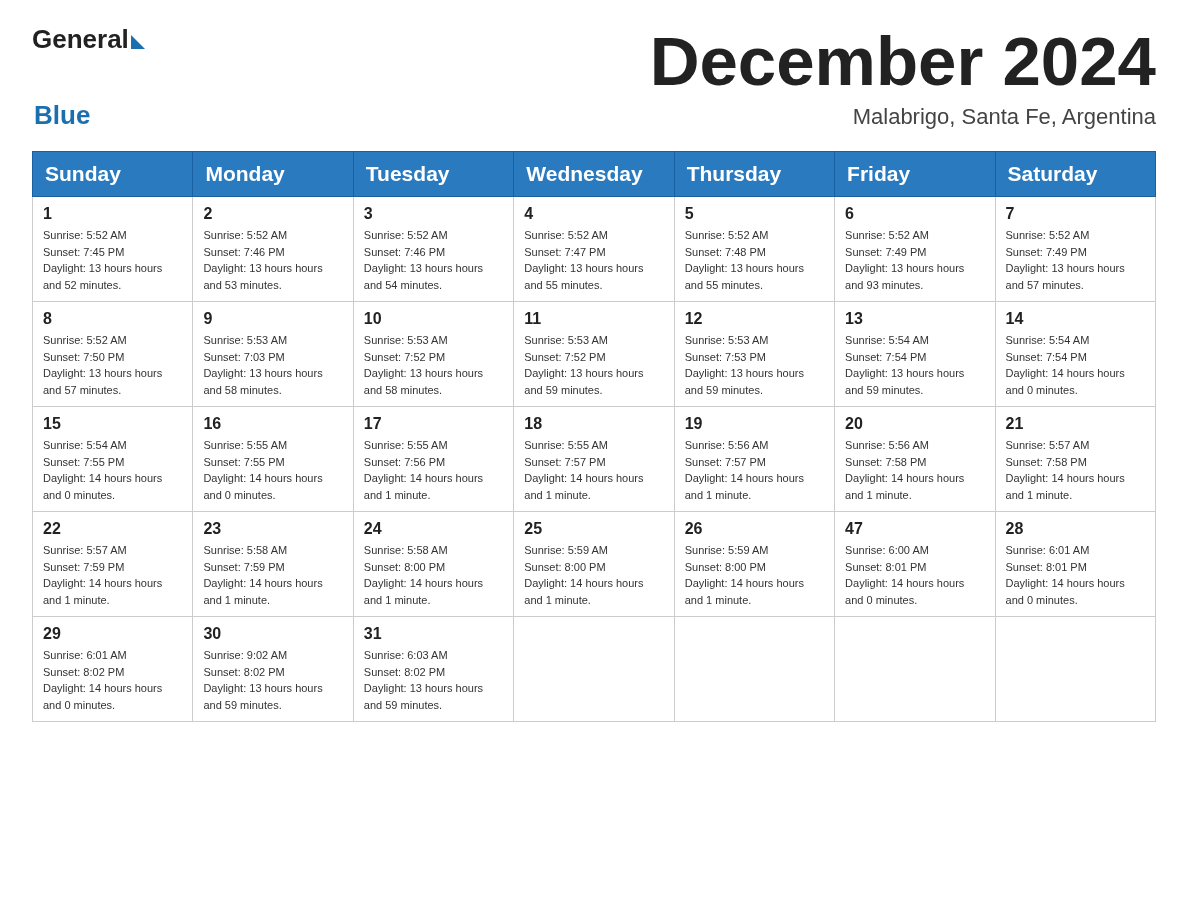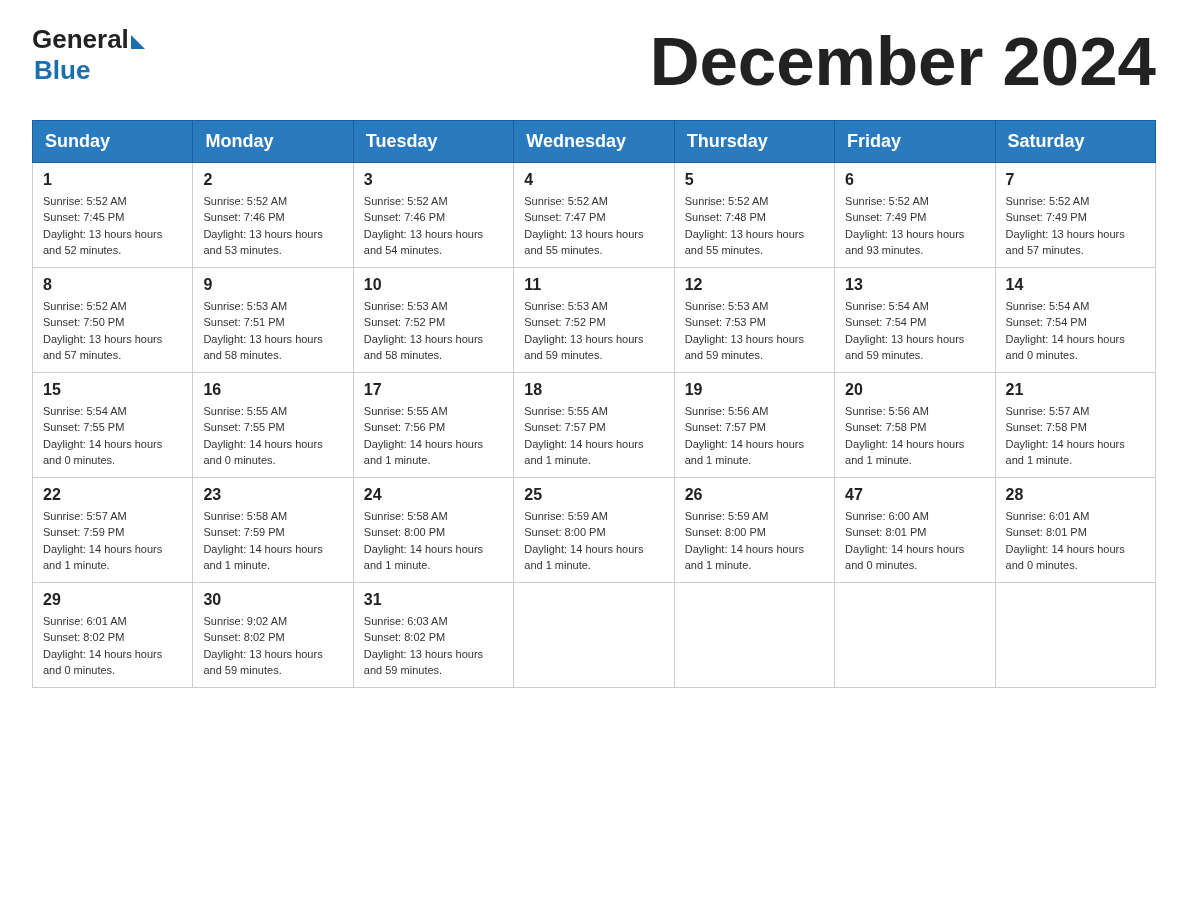--- a/index.html
+++ b/index.html
@@ -32,20 +32,21 @@
       border-left: 14px solid #1a6faf;
       border-top: 14px solid transparent;
       border-bottom: 0px solid transparent;
       margin-left: 2px;
       margin-top: 4px;
       display: inline-block;
     }
     .logo-wrapper {
       display: flex;
       flex-direction: column;
+      gap: 45px;
     }
     .logo-line1 {
       display: flex;
       align-items: center;
     }
     .logo-line2 {
       display: flex;
       align-items: center;
       padding-left: 2px;
     }
@@ -64,21 +65,21 @@
       margin-top: 4px;
     }
     .calendar-table {
       width: 100%;
       border-collapse: collapse;
       border: 1px solid #ccc;
     }
     .calendar-table th {
       background-color: #2a7abf;
       color: #fff;
-      font-size: 18px;
+      font-size: 21px;
       font-weight: bold;
       padding: 10px 12px;
       text-align: left;
       border: 1px solid #1a5fa0;
       margin-left: 44px;
     }
     .calendar-table td {
       vertical-align: top;
       padding: 8px 10px;
       border: 1px solid #ccc;
@@ -114,20 +115,21 @@
     <div class="logo-line1">
       <span class="logo-text-general">General</span>
       <span class="logo-triangle"></span>
     </div>
     <div class="logo-line2">
       <span class="logo-text-blue">Blue</span>
     </div>
   </div>
   <div class="title-block">
     <div class="month-title">December 2024</div>
+    <div class="location-title">Malabrigo, Santa Fe, Argentina</div>
   </div>
 </div>
 
 <table class="calendar-table">
   <thead>
     <tr>
     <th>Sunday</th>
         <th>Monday</th>
         <th>Tuesday</th>
         <th>Wednesday</th>
@@ -167,21 +169,21 @@
           <div class="day-info"><span>Sunrise: 5:52 AM</span><br><span>Sunset: 7:49 PM</span><br><span>Daylight: 13 hours hours</span><br><span>and 57 minutes.</span></div>
         </td>
       </tr>
       <tr class="week-row">
         <td>
           <div class="day-number">8</div>
           <div class="day-info"><span>Sunrise: 5:52 AM</span><br><span>Sunset: 7:50 PM</span><br><span>Daylight: 13 hours hours</span><br><span>and 57 minutes.</span></div>
         </td>
         <td>
           <div class="day-number">9</div>
-          <div class="day-info"><span>Sunrise: 5:53 AM</span><br><span>Sunset: 7:51 PM</span><br><span>Daylight: 13 hours hours</span><br><span>and 58 minutes.</span></div>
+          <div class="day-info"><span>Sunrise: 5:53 AM</span><br><span>Sunset: 7:03 PM</span><br><span>Daylight: 13 hours hours</span><br><span>and 58 minutes.</span></div>
         </td>
         <td>
           <div class="day-number">10</div>
           <div class="day-info"><span>Sunrise: 5:53 AM</span><br><span>Sunset: 7:52 PM</span><br><span>Daylight: 13 hours hours</span><br><span>and 58 minutes.</span></div>
         </td>
         <td>
           <div class="day-number">11</div>
           <div class="day-info"><span>Sunrise: 5:53 AM</span><br><span>Sunset: 7:52 PM</span><br><span>Daylight: 13 hours hours</span><br><span>and 59 minutes.</span></div>
         </td>
         <td>

